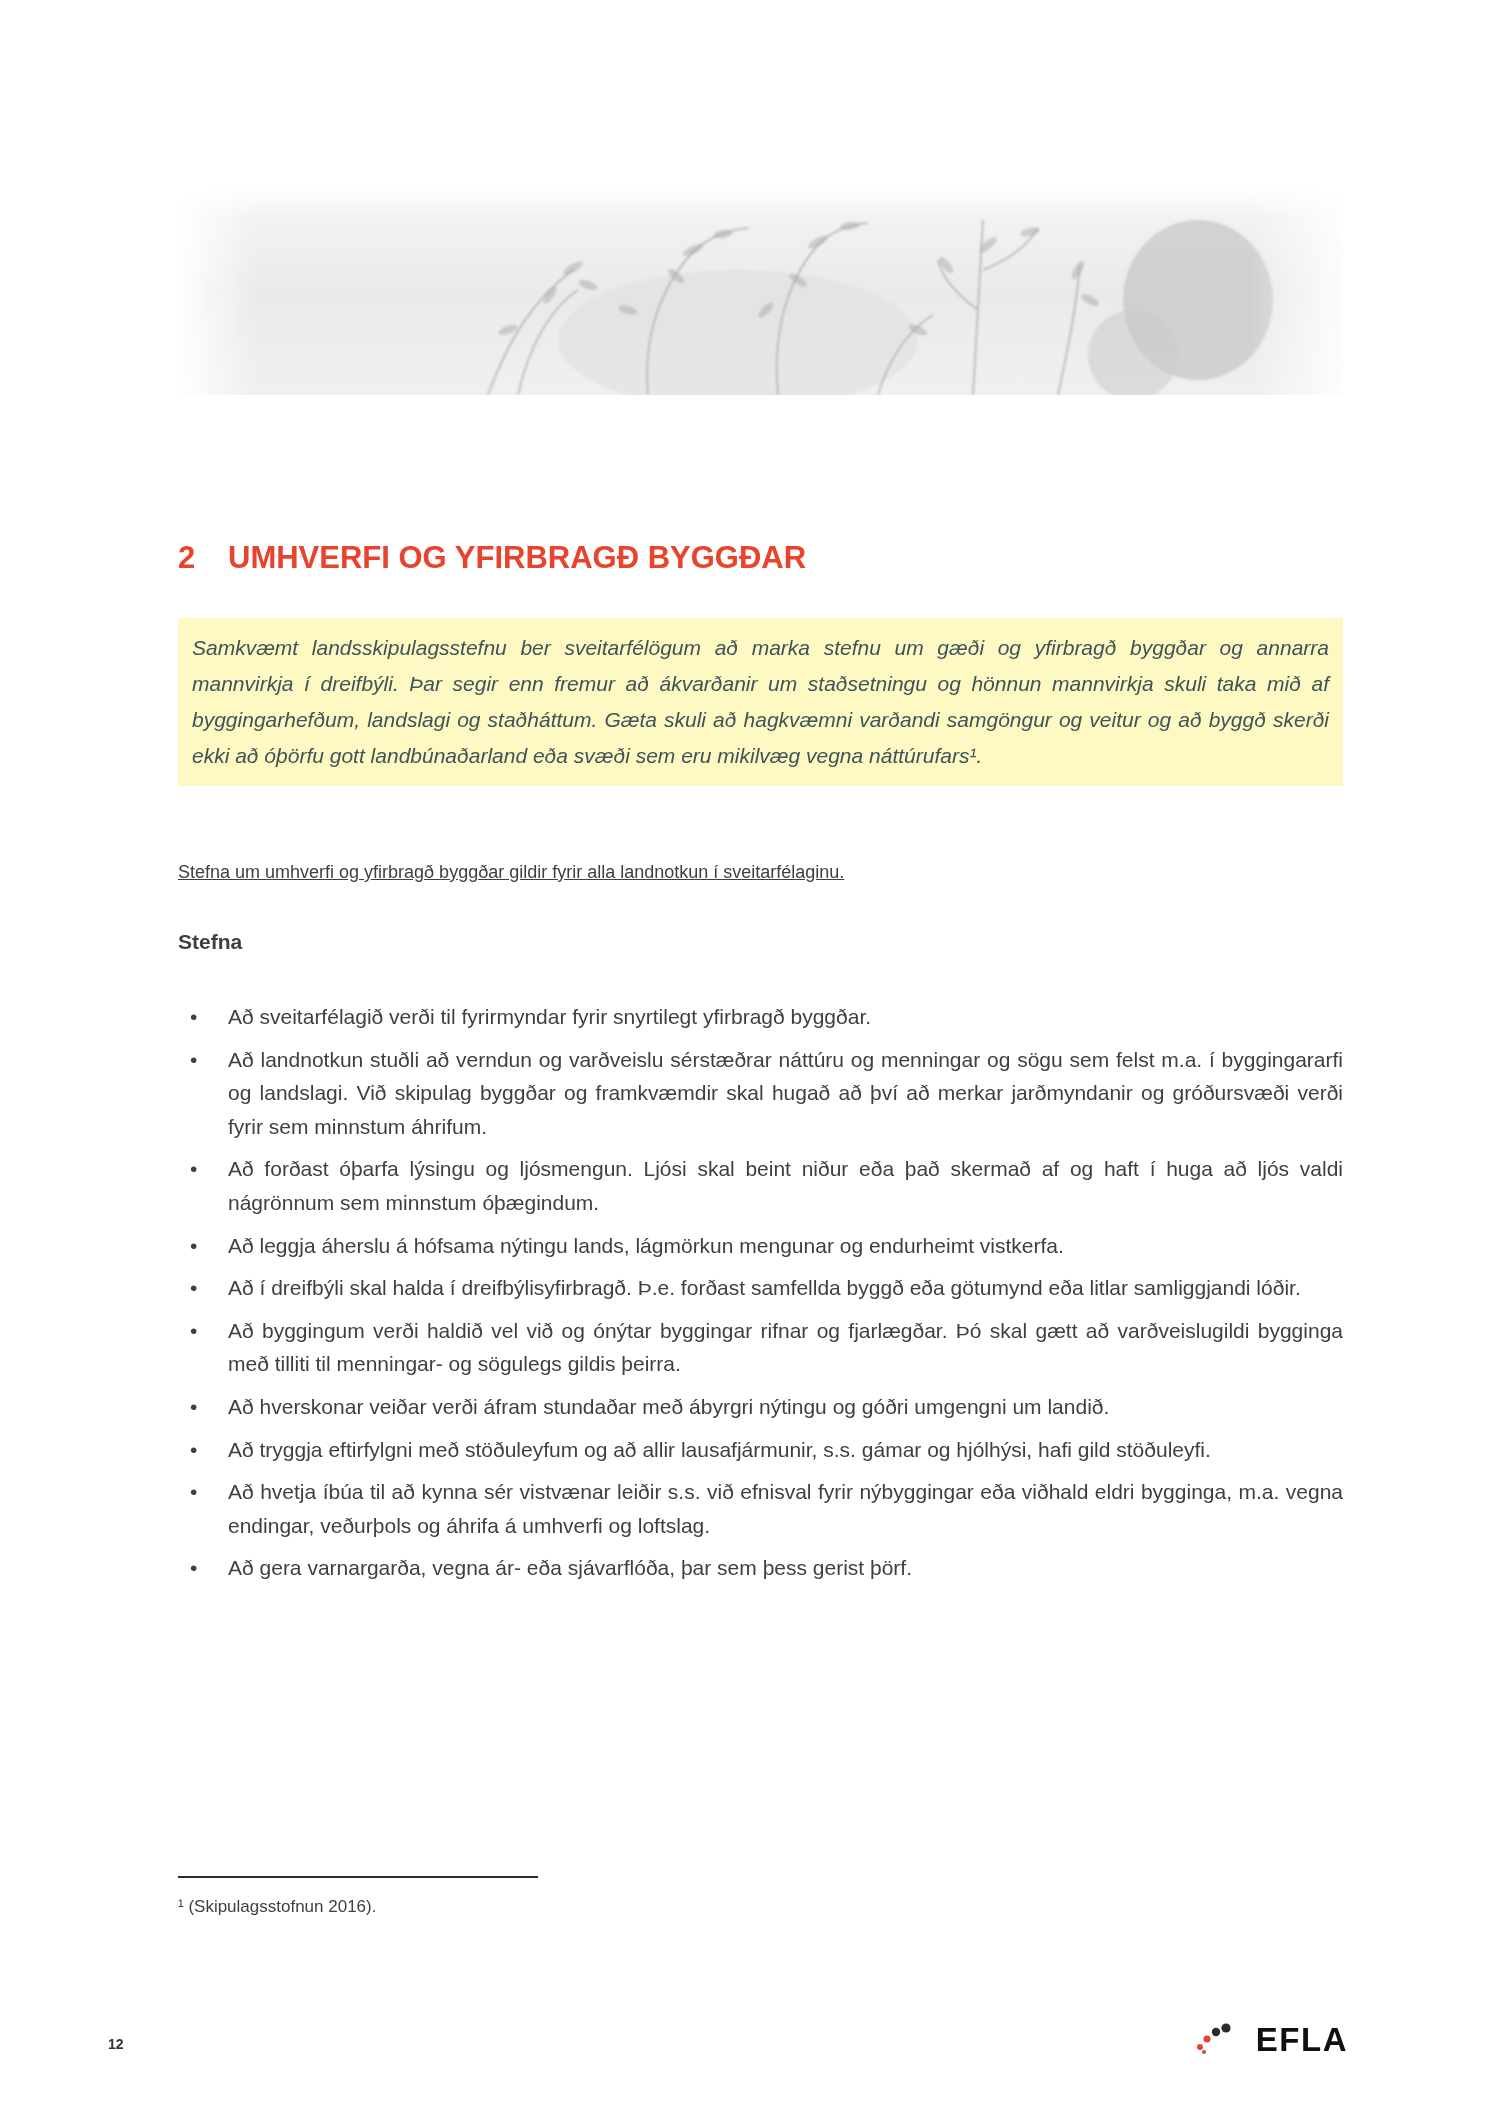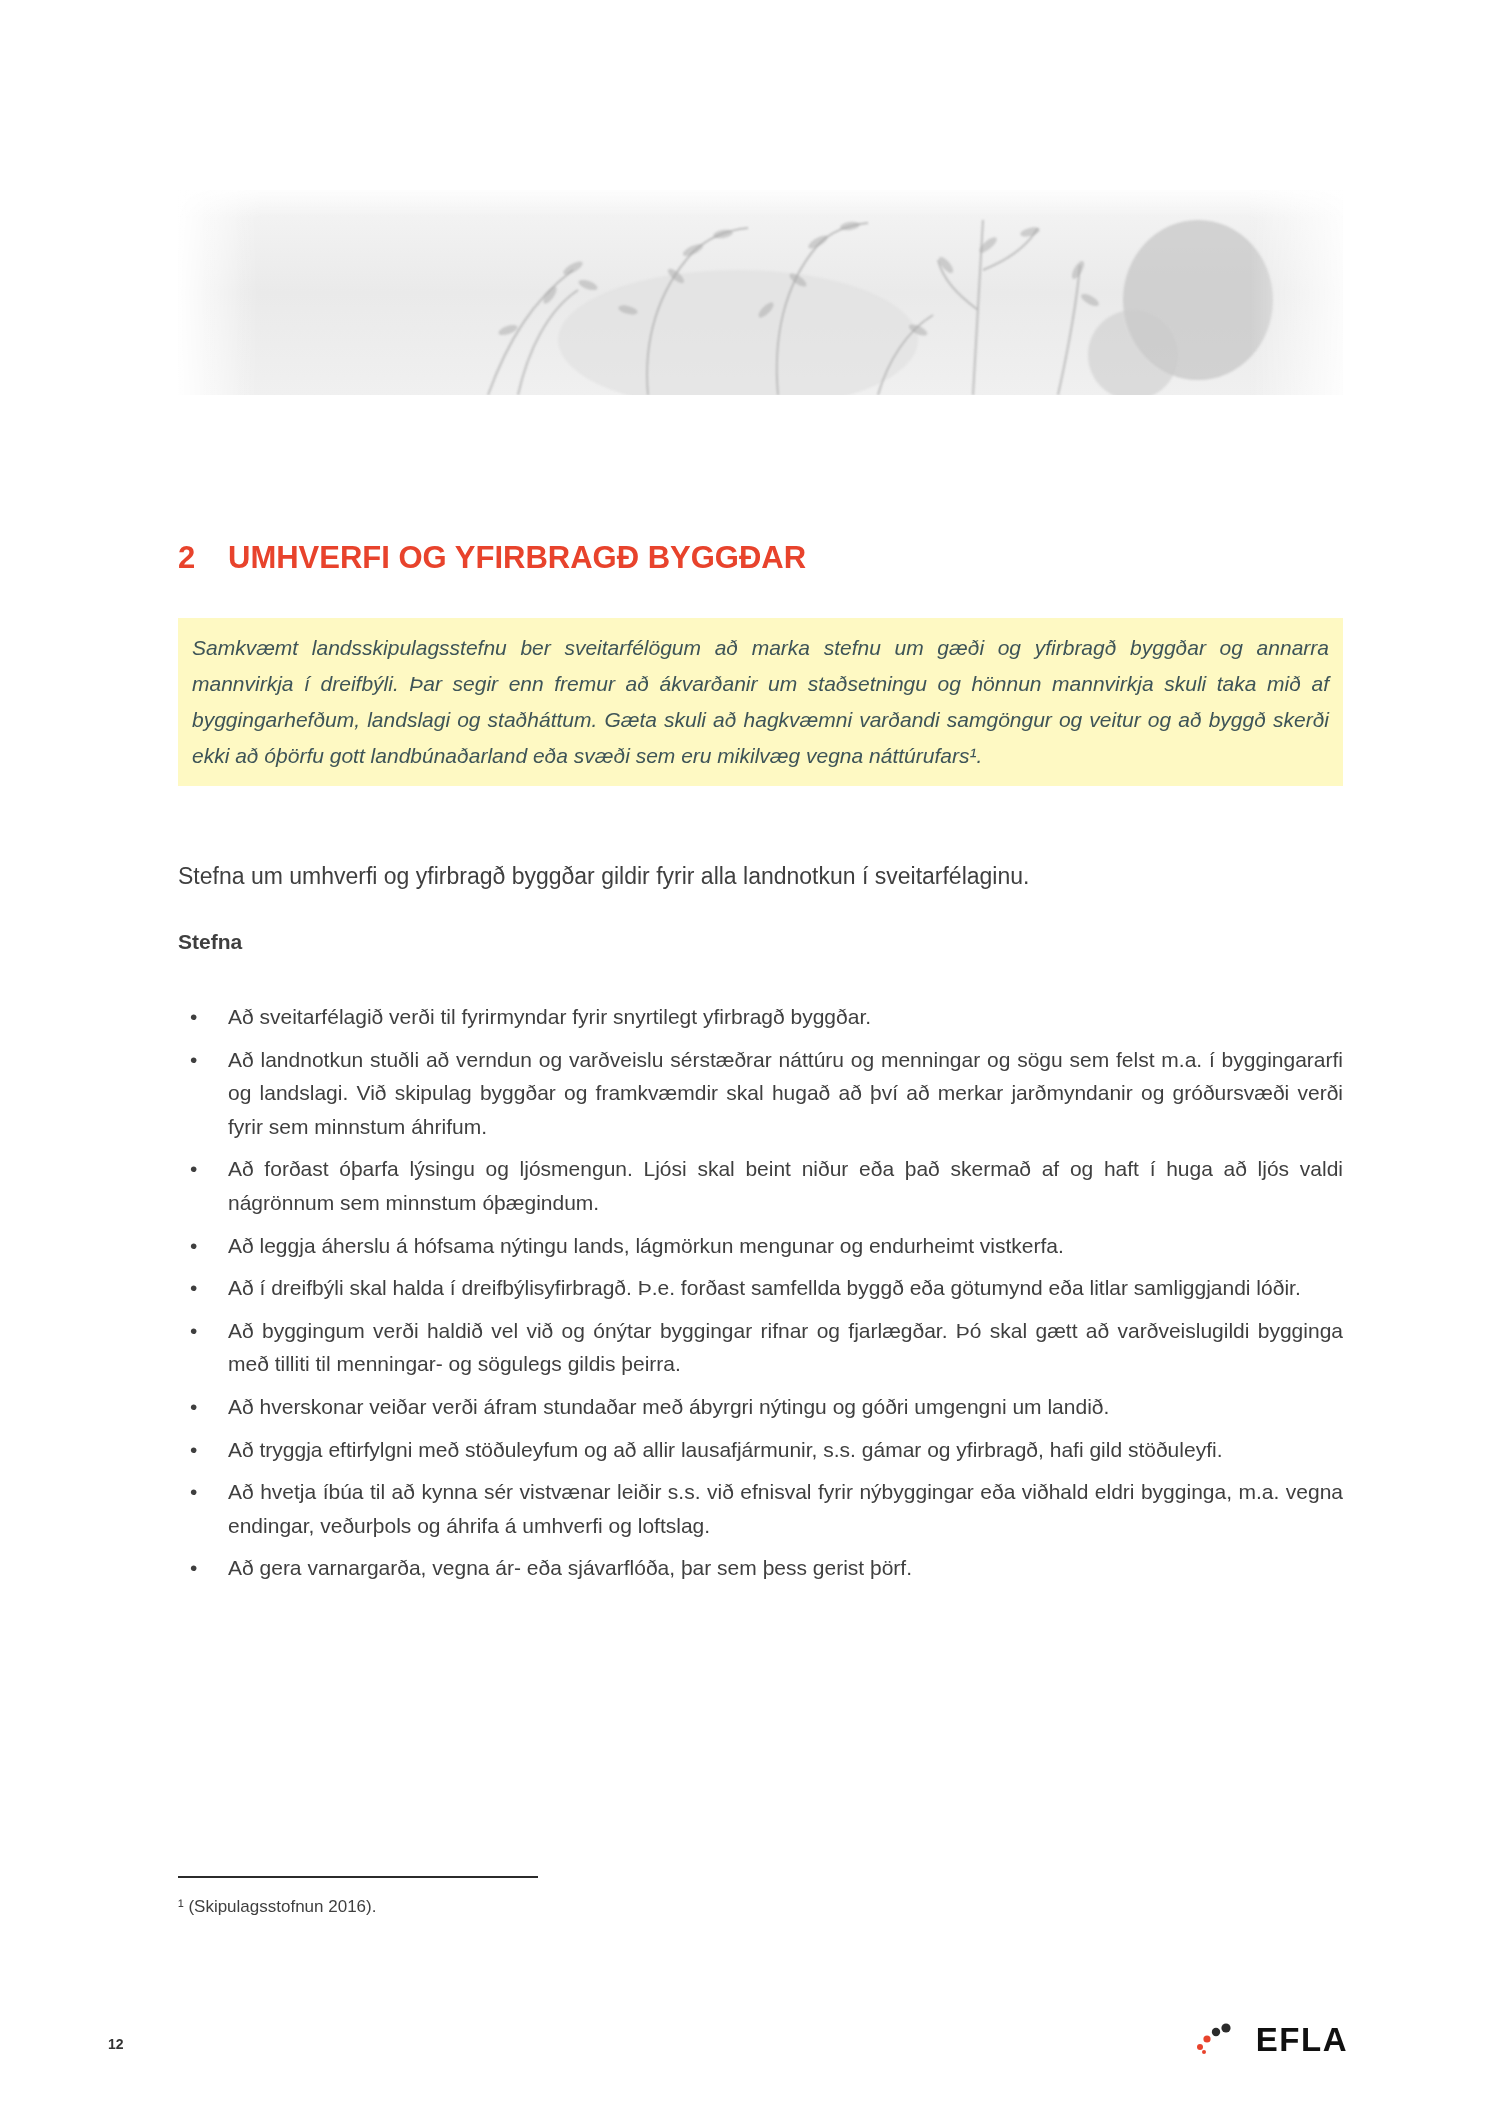--- a/index.html
+++ b/index.html
@@ -54,22 +54,23 @@
     color: #3e5457;
     text-align: justify;
   }
 
   .intro {
     position: absolute;
     left: 178px;
     top: 858px;
     margin: 0;
     width: 1165px;
-    font-size: 23px;
+    font-size: 18px;
     line-height: 1.6;
+    text-decoration: underline;
   }
 
   .subheading {
     position: absolute;
     left: 178px;
     top: 930px;
     margin: 0;
     font-size: 21px;
     font-weight: 700;
   }
@@ -225,21 +226,21 @@
   <p class="subheading">Stefna</p>
 
   <ul class="bullets">
     <li>Að sveitarfélagið verði til fyrirmyndar fyrir snyrtilegt yfirbragð byggðar.</li>
     <li>Að landnotkun stuðli að verndun og varðveislu sérstæðrar náttúru og menningar og sögu sem felst m.a. í byggingararfi og landslagi. Við skipulag byggðar og framkvæmdir skal hugað að því að merkar jarðmyndanir og gróðursvæði verði fyrir sem minnstum áhrifum.</li>
     <li>Að forðast óþarfa lýsingu og ljósmengun. Ljósi skal beint niður eða það skermað af og haft í huga að ljós valdi nágrönnum sem minnstum óþægindum.</li>
     <li>Að leggja áherslu á hófsama nýtingu lands, lágmörkun mengunar og endurheimt vistkerfa.</li>
     <li>Að í dreifbýli skal halda í dreifbýlisyfirbragð. Þ.e. forðast samfellda byggð eða götumynd eða litlar samliggjandi lóðir.</li>
     <li>Að byggingum verði haldið vel við og ónýtar byggingar rifnar og fjarlægðar. Þó skal gætt að varðveislugildi bygginga með tilliti til menningar- og sögulegs gildis þeirra.</li>
     <li>Að hverskonar veiðar verði áfram stundaðar með ábyrgri nýtingu og góðri umgengni um landið.</li>
-    <li>Að tryggja eftirfylgni með stöðuleyfum og að allir lausafjármunir, s.s. gámar og yfirbragð, hafi gild stöðuleyfi.</li>
+    <li>Að tryggja eftirfylgni með stöðuleyfum og að allir lausafjármunir, s.s. gámar og hjólhýsi, hafi gild stöðuleyfi.</li>
     <li>Að hvetja íbúa til að kynna sér vistvænar leiðir s.s. við efnisval fyrir nýbyggingar eða viðhald eldri bygginga, m.a. vegna endingar, veðurþols og áhrifa á umhverfi og loftslag.</li>
     <li>Að gera varnargarða, vegna ár- eða sjávarflóða, þar sem þess gerist þörf.</li>
   </ul>
 
   <div class="footnote-rule"></div>
   <p class="footnote">¹ (Skipulagsstofnun 2016).</p>
 
   <span class="page-number">12</span>
 
   <div class="logo">

